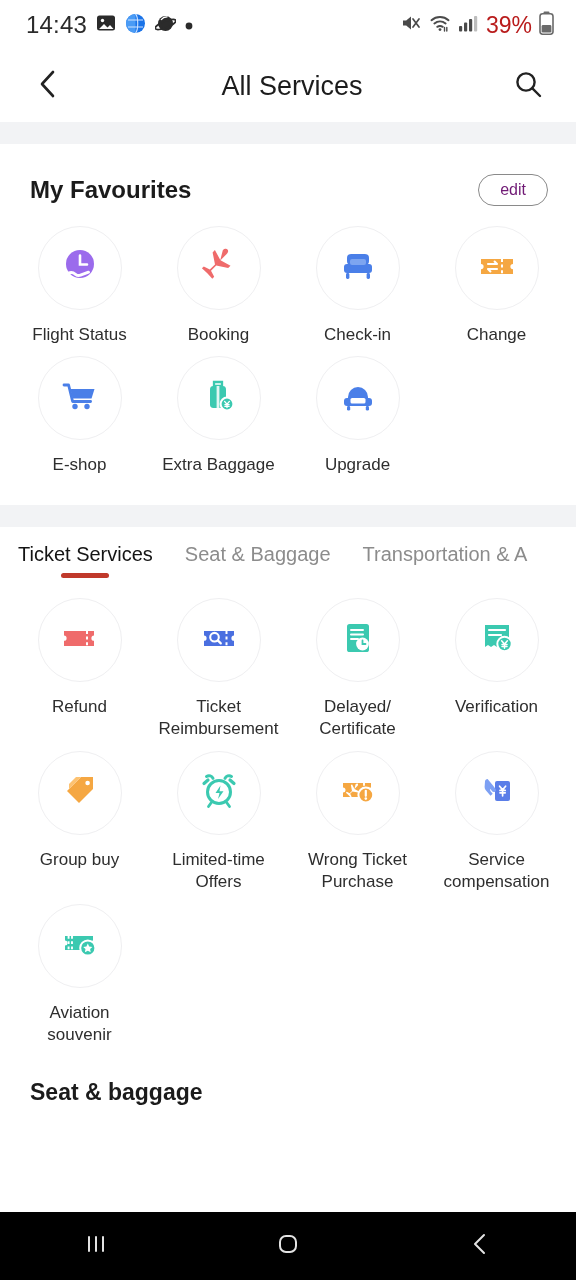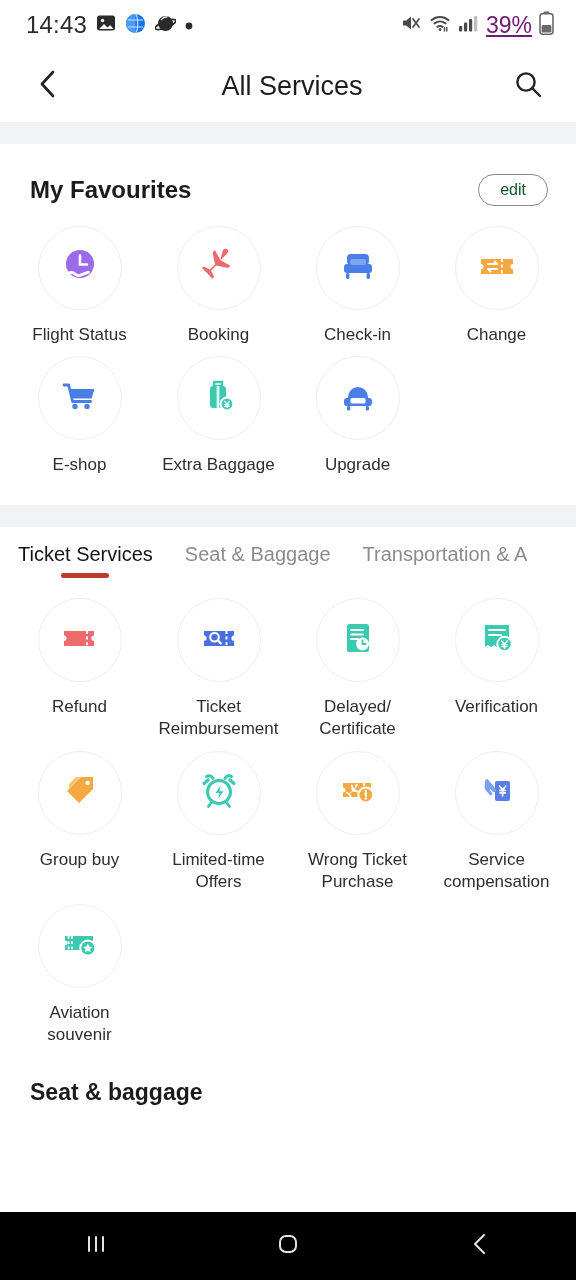--- a/index.html
+++ b/index.html
@@ -16,21 +16,21 @@
     height: 50px;
     display: flex;
     align-items: center;
     justify-content: space-between;
     padding: 0 22px 0 26px;
     background: #ffffff;
   }
   .sb-left { display: flex; align-items: center; gap: 9px; }
   .sb-time { font-size: 24px; color: #2b2b2b; letter-spacing: .2px; }
   .sb-right { display: flex; align-items: center; gap: 7px; }
-  .sb-batt-text { font-size: 23px; color: #701a75; margin-left: 1px; text-decoration: underline; }
+  .sb-batt-text { font-size: 23px; color: #b91c1c; margin-left: 1px; }
   .ic { display: block; }
 
   
   .appbar {
     height: 72px;
     display: flex;
     align-items: center;
     justify-content: space-between;
     padding: 0 26px 0 26px;
     background: #ffffff;
@@ -57,21 +57,21 @@
   .fav-head {
     display: flex; align-items: center; justify-content: space-between;
     padding: 30px 28px 0 30px;
   }
   .fav-title { font-size: 24px; font-weight: bold; color: #1b1b1b; }
   .edit-btn {
     border: 1.5px solid #8a8a8a;
     border-radius: 20px;
     padding: 7px 21px;
     font-size: 16px;
-    color: #14532d;
+    color: #701a75;
     background: #fff;
     cursor: pointer;
     line-height: 1;
   }
 
   .grid {
     display: grid;
     grid-template-columns: repeat(4, 1fr);
     row-gap: 4px;
     padding: 20px 10px 0 10px;

